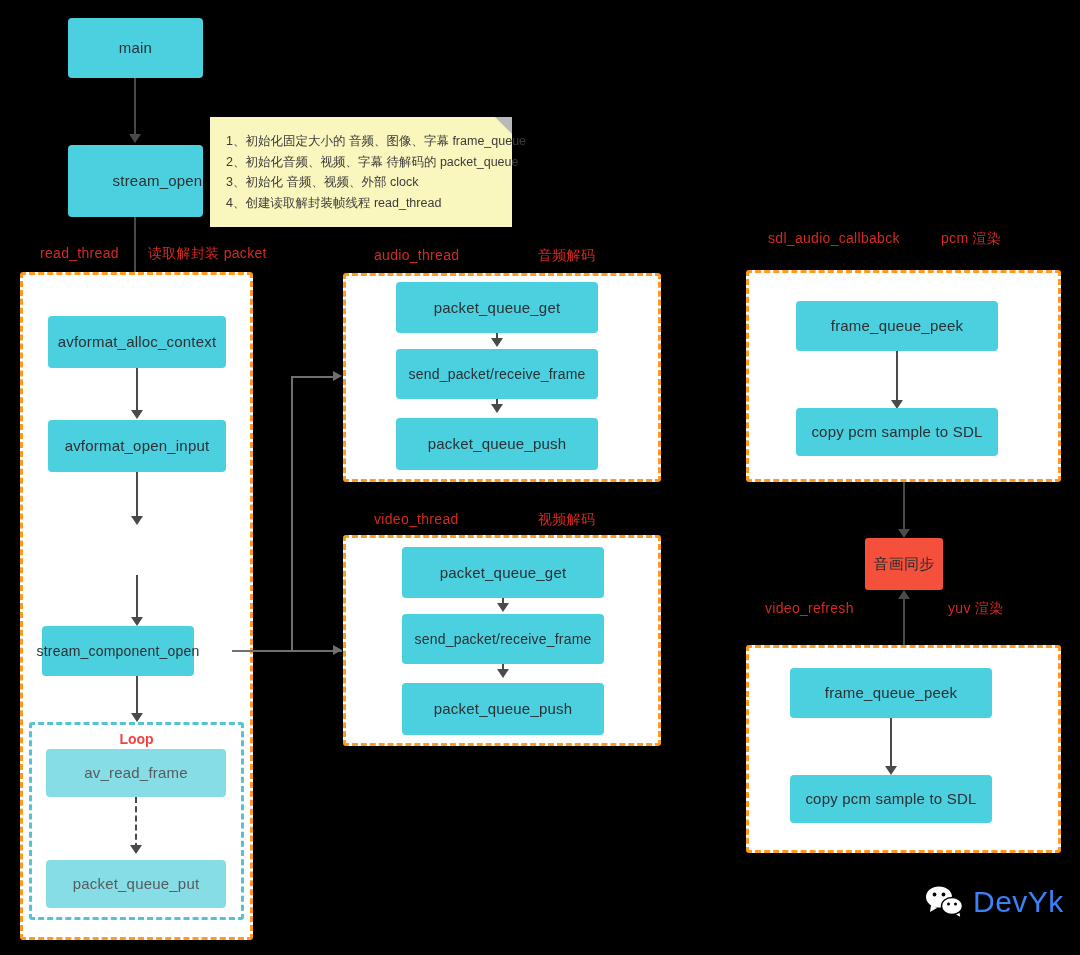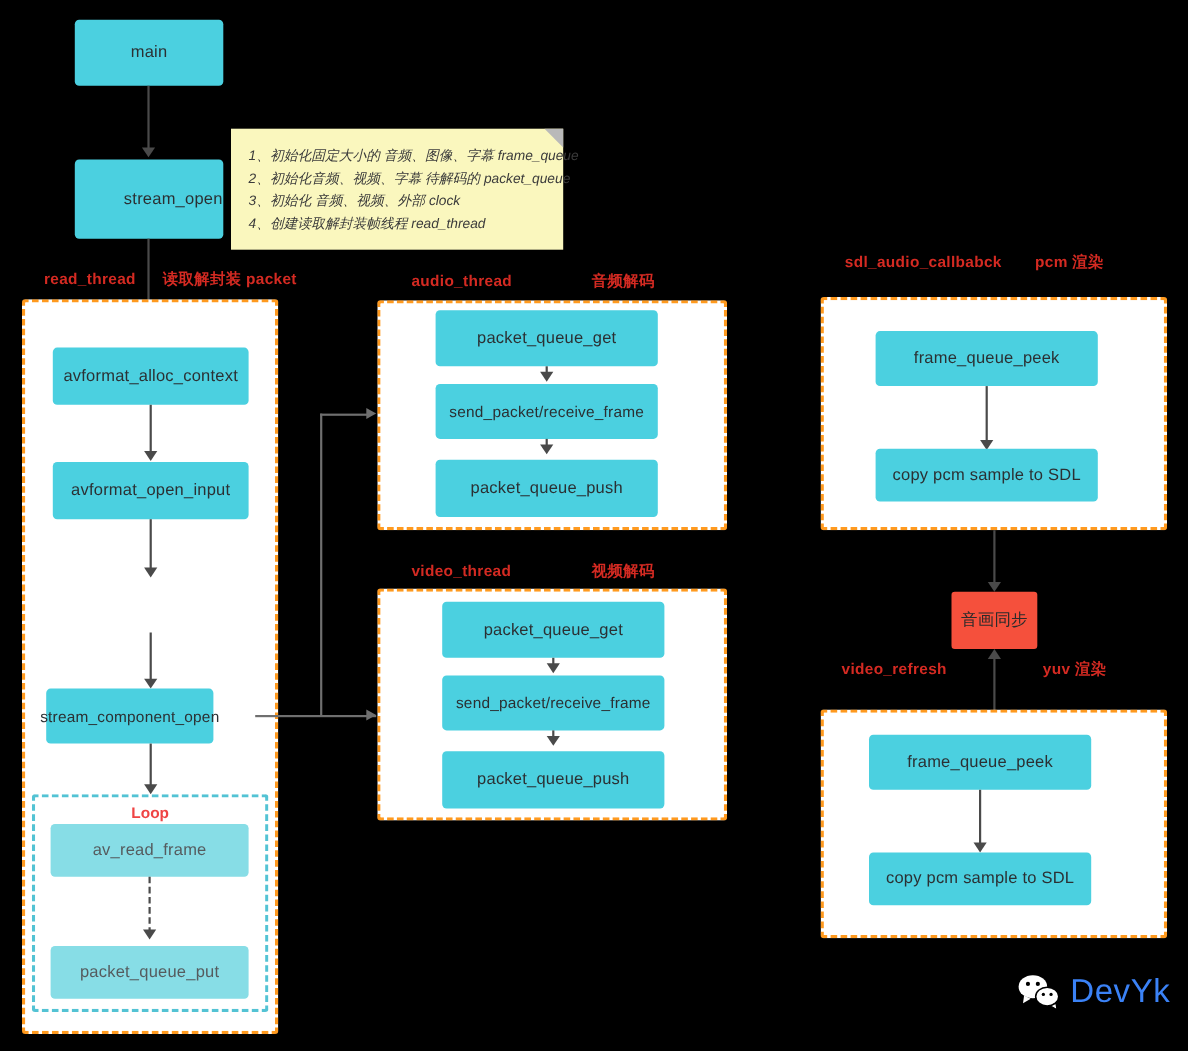--- a/index.html
+++ b/index.html
@@ -30,21 +30,21 @@
   .loopbox{
     background:#fff;border:3px dashed #53C3D4;border-radius:3px;
   }
   .loop-title{
     position:absolute;left:0;right:0;top:6px;text-align:center;
     color:#ef4444;font-size:14px;font-weight:bold;
   }
 
   
   .caption{
-    color:#D42A22;font-size:14px;font-weight:bold;white-space:nowrap;
+    color:#D42A22;font-size:14px;font-weight:normal;white-space:nowrap;
     letter-spacing:.3px;
   }
 
   
   .note{
     background:#FAF7BE;
     color:#3b3b3b;font-size:12.5px;line-height:1.65;
     padding:14px 16px 10px 16px;
     box-shadow:0 0 0 0 rgba(0,0,0,0);
   }
@@ -90,21 +90,21 @@
   <div class="abs node" style="left:68px;top:18px;width:135px;height:60px;">main</div>
 
   <div class="abs vline" style="left:134px;top:78px;height:60px;"></div>
   <div class="abs arrowdown" style="left:129px;top:134px;"></div>
 
   <div class="abs node" style="left:68px;top:145px;width:135px;height:72px;padding-left:44px;">stream_open</div>
 
   <div class="abs vline" style="left:134px;top:217px;height:95px;"></div>
   <div class="abs arrowdown" style="left:129px;top:306px;"></div>
 
-  <div class="abs note" style="left:210px;top:117px;width:302px;height:110px;font-style:italic;">
+  <div class="abs note" style="left:210px;top:117px;width:302px;height:110px;">
     <div class="fold"></div>
     <div class="note-line">1、初始化固定大小的 音频、图像、字幕 frame_queue</div>
     <div class="note-line">2、初始化音频、视频、字幕 待解码的 packet_queue</div>
     <div class="note-line">3、初始化 音频、视频、外部 clock</div>
     <div class="note-line">4、创建读取解封装帧线程 read_thread</div>
   </div>
 
   <div class="abs caption" style="left:40px;top:245px;">read_thread</div>
   <div class="abs caption" style="left:148px;top:245px;">读取解封装 packet</div>
 

